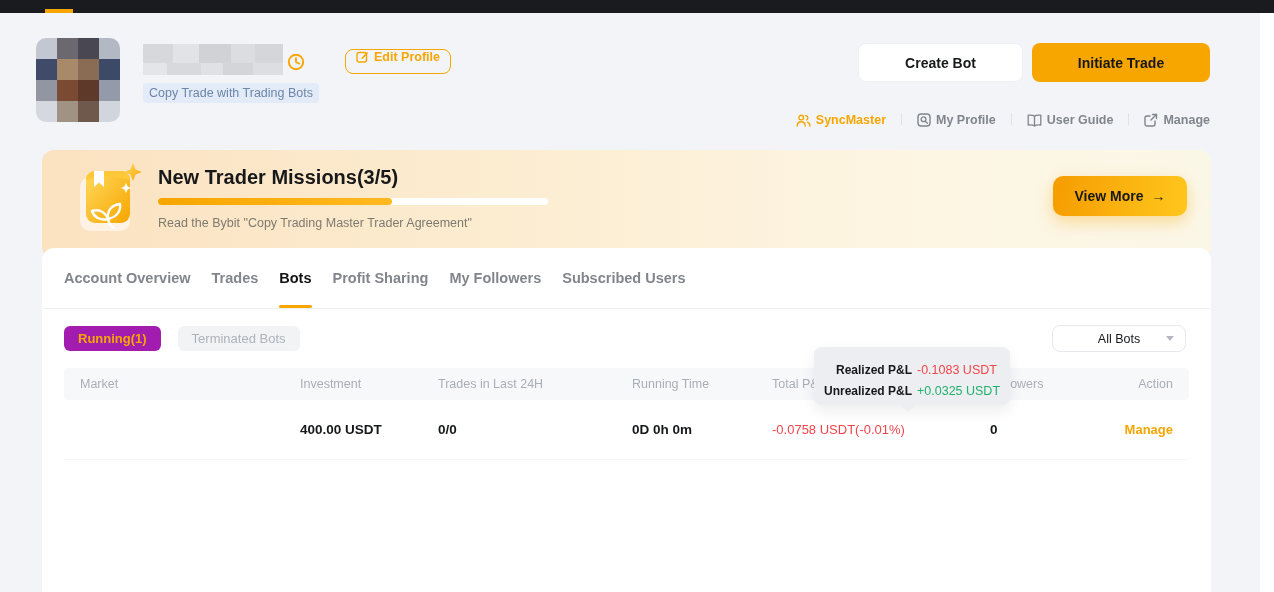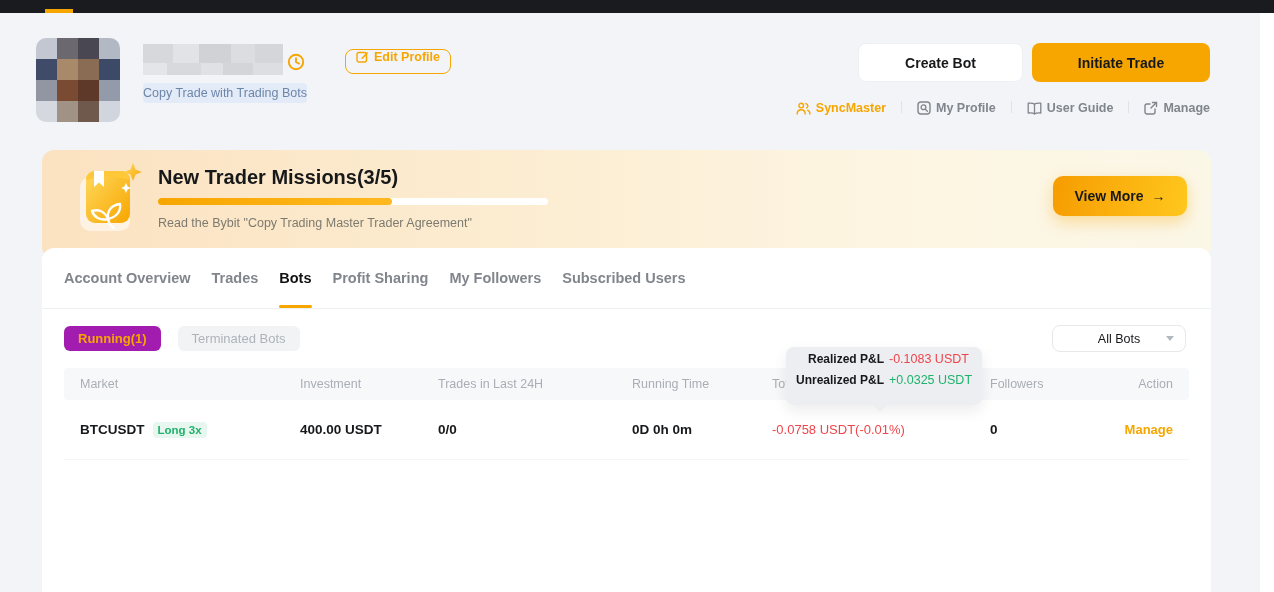--- a/index.html
+++ b/index.html
@@ -18,34 +18,34 @@
 
   
   .avatar { position:absolute; left:36px; top:38px; width:84px; height:84px; border-radius:10px;
     overflow:hidden; display:grid; grid-template-columns:repeat(4,1fr); grid-template-rows:repeat(4,1fr); }
   .avatar div { width:100%; height:100%; }
   .name-blur { position:absolute; left:143px; top:44px; width:140px; height:31px; display:flex; flex-wrap:wrap; }
   .name-blur div { height:19px; }
   .name-blur .b2 { height:12px; }
   .clock { position:absolute; left:287px; top:53px; width:18px; height:18px; }
   .profile-badge { position:absolute; left:143px; top:83px; height:20px; line-height:20px;
-    padding:0 0; background:#e4ebf8; border-radius:4px; color:#6c86a8; font-size:12.5px; }
+    padding:0 6px; background:#e4ebf8; border-radius:4px; color:#6c86a8; font-size:12.5px; }
   .edit-btn { position:absolute; left:345px; top:49px; height:25px; padding:0 10px;
     border:1px solid #f7a600; border-radius:8px; background:transparent; color:#f7a600;
     font-size:12.5px; font-weight:700; display:flex; gap:5px; cursor:pointer;
     font-family:"Liberation Sans", sans-serif; }
 
   .create-bot { position:absolute; left:858px; top:43px; width:165px; height:39px;
     background:#ffffff; border:1px solid #eef0f3; border-radius:8px; font-size:14px; font-weight:700;
     color:#17181a; cursor:pointer; font-family:"Liberation Sans", sans-serif; }
   .initiate-trade { position:absolute; left:1032px; top:43px; width:178px; height:39px;
     background:#f7a600; border:none; border-radius:8px; font-size:14px; font-weight:700;
     color:#17181a; cursor:pointer; font-family:"Liberation Sans", sans-serif; }
 
-  .links-row { position:absolute; top:101px; right:64px; display:flex; align-items:flex-start; gap:15px; }
+  .links-row { position:absolute; top:113px; right:64px; display:flex; align-items:flex-start; gap:15px; }
   .hlink { display:flex; align-items:center; gap:5px; font-size:12.5px; font-weight:600;
     color:#81858c; cursor:pointer; }
   .hlink.accent { color:#f7a600; }
   .vsep { width:1px; height:12px; background:#dfe2e7; }
 
   
   .banner { position:absolute; left:42px; top:150px; width:1169px; height:109px; border-radius:12px;
     background:linear-gradient(90deg,#fbe2c1 0%, #fcecd0 38%, #fdf5e2 72%, #fbf7e7 100%); }
   .banner-icon { position:absolute; left:36px; top:13px; width:66px; height:72px; }
   .banner-title { position:absolute; left:116px; top:16px; font-size:20px; font-weight:700; color:#17181a; }
@@ -89,23 +89,23 @@
   .trow { position:absolute; left:22px; top:152px; width:1125px; height:60px;
     border-bottom:1px solid #f5f6f8; font-size:13.5px; font-weight:700; color:#17181a; }
   .market-line { display:flex; align-items:center; }
   .pair-tag { margin-left:8px; background:#e7f6ee; color:#20b26c; font-size:11.5px; font-weight:600;
     padding:2px 5px; border-radius:4px; }
   .bot-type { font-size:12.5px; font-weight:400; color:#81858c; margin-top:3px; }
   .pnl-cell { color:#ef454a; font-weight:500; font-size:13px; }
   .manage-link { text-align:right; color:#f7a600; font-weight:600; font-size:13px; cursor:pointer; }
 
   
-  .tooltip { position:absolute; left:786px; top:347px; width:196px; height:58px;
+  .tooltip { position:absolute; left:814px; top:347px; width:196px; height:58px;
     background:#eceef2; border-radius:8px; box-shadow:0 6px 14px rgba(20,24,35,.08);
-    z-index:5; padding:1px 8px 0 6px; }
+    z-index:5; padding:12px 8px 0 6px; }
   .tip-row { display:flex; align-items:center; height:21px; }
   .tip-label { width:92px; text-align:right; font-size:12px; font-weight:700; color:#17181a; }
   .tip-val { margin-left:5px; font-size:12.5px; font-weight:500; }
   .tip-val.neg { color:#ef454a; }
   .tip-val.pos { color:#20b26c; }
   .tooltip::after { content:""; position:absolute; left:86px; bottom:-7px; width:0; height:0;
     border-left:8px solid transparent; border-right:8px solid transparent; border-top:8px solid #eceef2; }
 
   svg { display:block; }
 </style>
@@ -279,24 +279,20 @@
     <div>Investment</div>
     <div>Trades in Last 24H</div>
     <div>Running Time</div>
     <div>Total P&amp;L</div>
     <div>Followers</div>
     <div class="col-action">Action</div>
   </div>
 
   <div class="trow tgrid">
     <div>
-      <div class="market-line">
-        <span>BTCUSDT</span>
-        <span class="pair-tag">Long 3x</span>
-      </div>
     </div>
     <div>400.00 USDT</div>
     <div>0/0</div>
     <div>0D 0h 0m</div>
     <div class="pnl-cell">-0.0758 USDT(-0.01%)</div>
     <div>0</div>
     <div class="manage-link">Manage</div>
   </div>
 </div>
 

